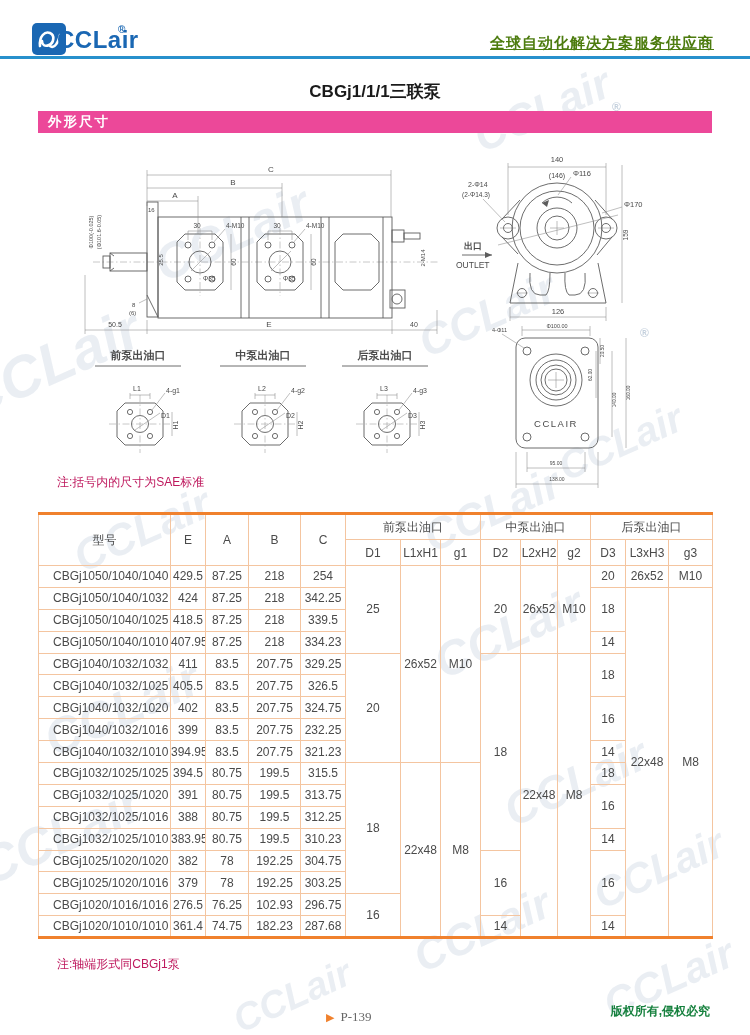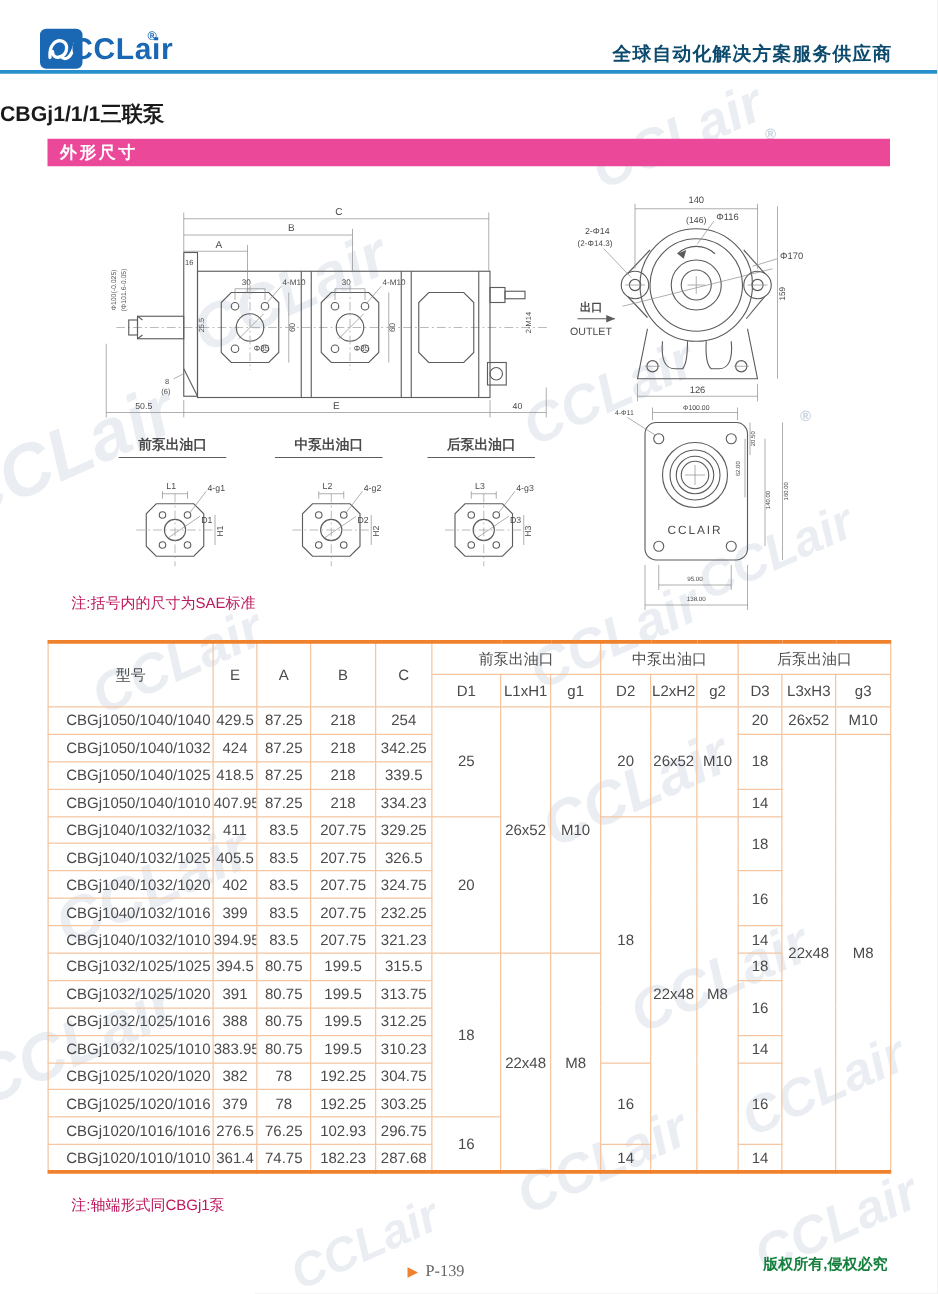--- a/index.html
+++ b/index.html
@@ -7,23 +7,23 @@
         font-family:"Liberation Sans",sans-serif;overflow:hidden;}
   .abs{position:absolute;}
   
   .wm{position:absolute;color:rgba(125,150,180,0.16);font-weight:bold;font-style:italic;
       transform:rotate(-24deg);white-space:nowrap;pointer-events:none;z-index:1;}
   .wm-reg{position:absolute;color:rgba(125,150,180,0.45);font-size:12px;font-weight:bold;z-index:1;}
   
   .logo-box{left:32px;top:23px;width:34px;height:32px;background:#1a67b3;border-radius:5px;}
   .brand{left:57px;top:26px;font-size:24px;font-weight:bold;color:#1a67b3;letter-spacing:.5px;}
   .brand-reg{left:118px;top:24px;font-size:10px;color:#1a67b3;font-weight:bold;}
-  .tagline{right:36px;top:34px;font-size:15px;font-weight:bold;color:#0c4a6e;letter-spacing:1px;}
+  .tagline{right:36px;top:34px;font-size:15px;font-weight:bold;color:#4d7c0f;letter-spacing:1px;text-decoration:underline;}
   .header-rule{left:0;top:56px;width:750px;height:3px;background:#2790cc;}
-  .page-title{left:0;top:80px;width:750px;font-size:17px;font-weight:bold;color:#1a1a1a;}
+  .page-title{left:0;top:80px;width:750px;text-align:center;font-size:17px;font-weight:bold;color:#1a1a1a;}
   .banner{left:38px;top:111px;width:664px;height:22px;background:#ec4899;color:#fff;
           font-size:13.5px;font-weight:bold;line-height:22px;padding-left:10px;letter-spacing:2px;z-index:2;}
   
   .drawings{left:0;top:140px;width:750px;height:372px;z-index:2;}
   svg{position:absolute;}
   svg text{fill:#4a4a4a;font-family:"Liberation Sans",sans-serif;}
   .ln{stroke:#5c5c5c;stroke-width:.9;fill:none;}
   .thin{stroke:#8a8a8a;stroke-width:.55;fill:none;}
   .cl{stroke:#9a9a9a;stroke-width:.55;fill:none;stroke-dasharray:7 2.5 1.5 2.5;}
   .note{font-size:12px;color:#be185d;z-index:3;}

